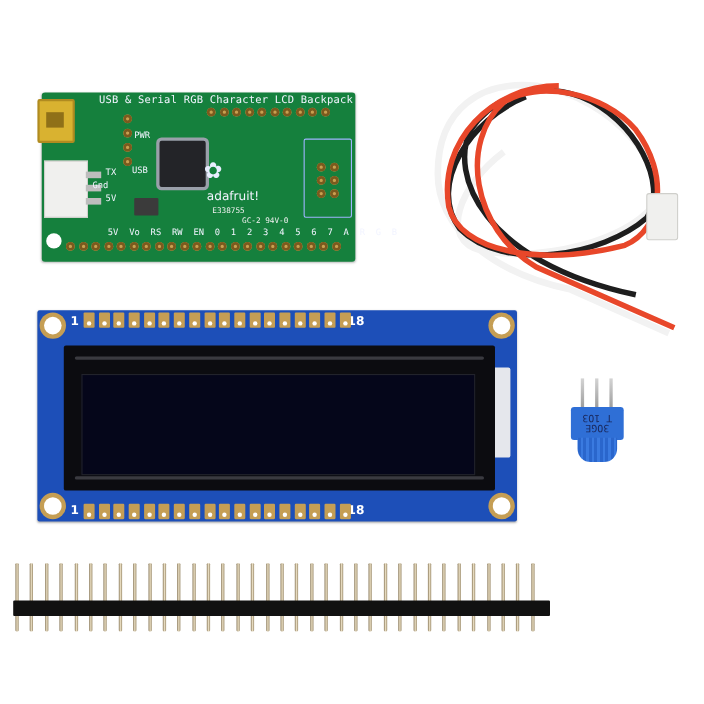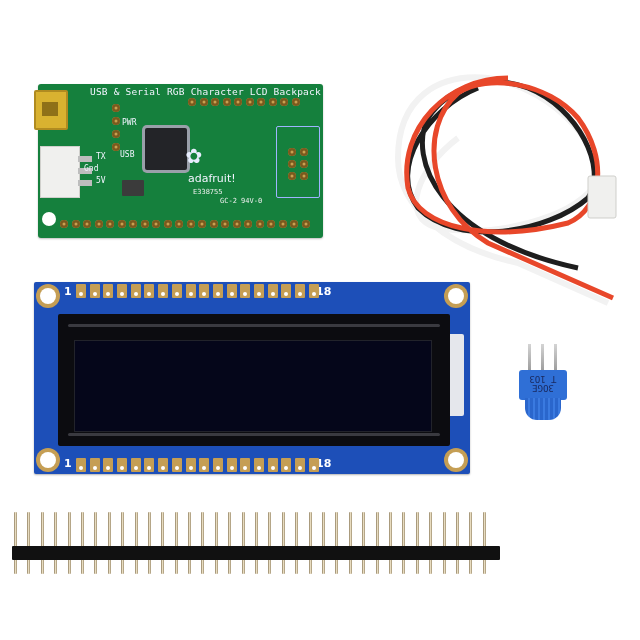--- a/index.html
+++ b/index.html
@@ -94,20 +94,21 @@
   <div class="abs header-box"></div>
   <div class="abs icsp">
     <div class="hole"></div>
       <div class="hole"></div>
       <div class="hole"></div>
       <div class="hole"></div>
       <div class="hole"></div>
       <div class="hole"></div>
   </div>
   <div class="abs mount-hole"></div>
+  <div class="abs pin-labels">5V Vo RS RW EN 0 1 2 3 4 5 6 7 A R G B</div>
   <div class="abs hole-row" style="left:22px;top:136px">
     <div class="hole"></div>
       <div class="hole"></div>
       <div class="hole"></div>
       <div class="hole"></div>
       <div class="hole"></div>
       <div class="hole"></div>
     <div class="hole"></div>
       <div class="hole"></div>
       <div class="hole"></div>

